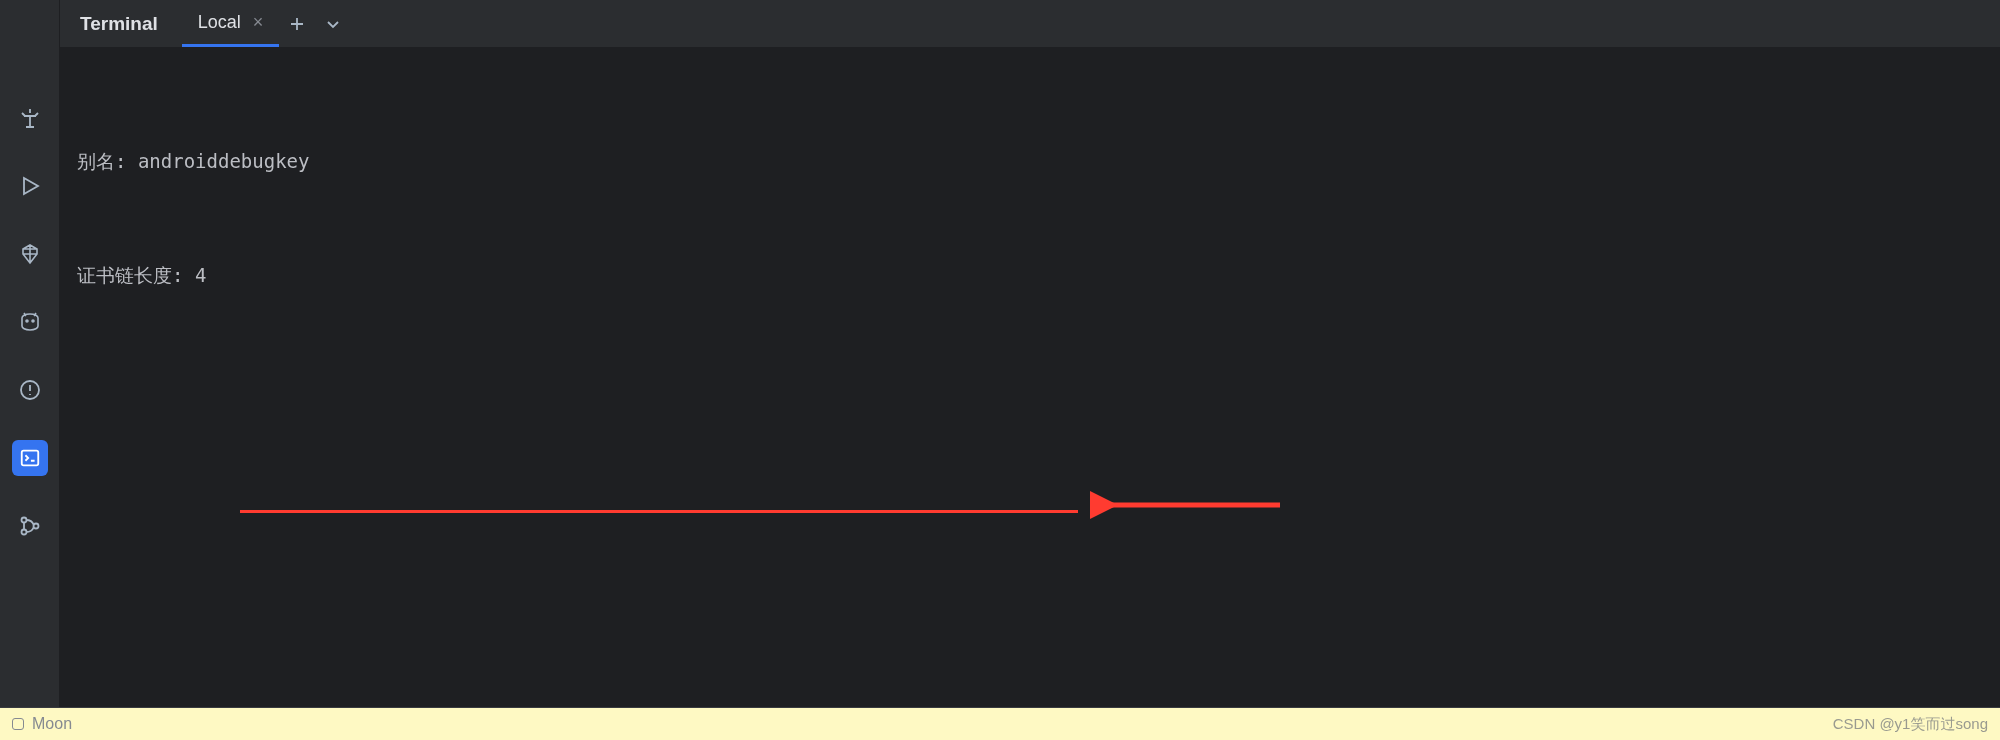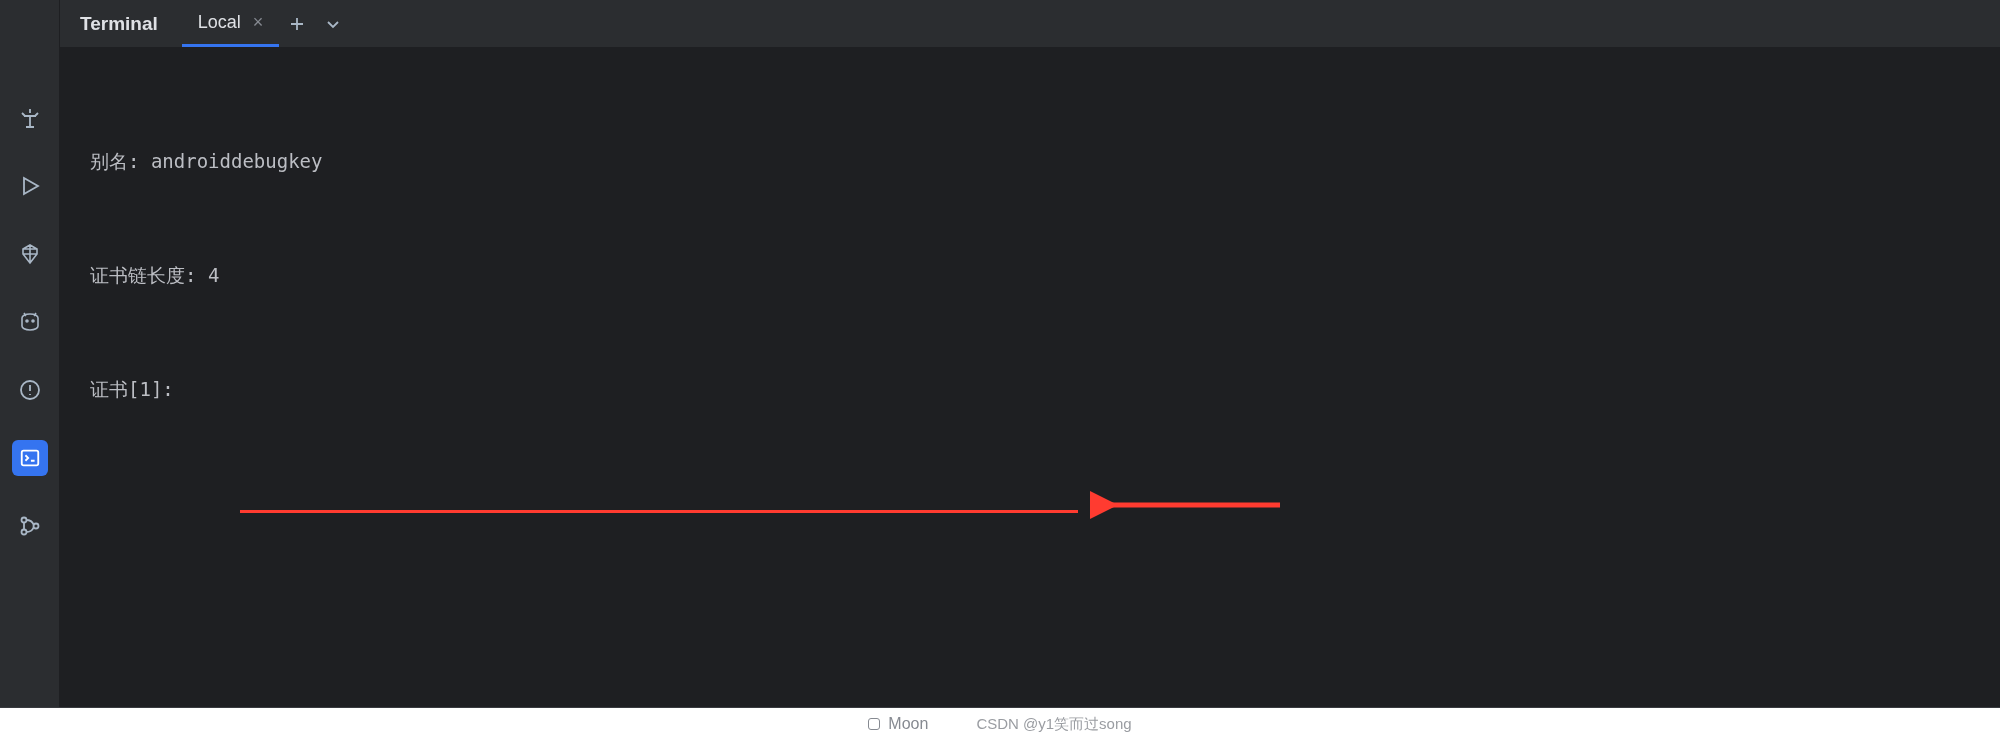--- a/index.html
+++ b/index.html
@@ -91,21 +91,21 @@
       color: #a9b7c6;
       width: 36px;
       height: 36px;
       display: flex;
       align-items: center;
       justify-content: center;
       cursor: pointer;
     }
     .terminal {
       flex: 1;
-      padding: 18px 0 0 30px;
+      padding: 18px 0 0 17px;
       font-family: 'Menlo', 'Monaco', 'Consolas', monospace;
       font-size: 19px;
       line-height: 38px;
       color: #bcbec4;
       overflow: hidden;
       position: relative;
       white-space: pre;
     }
     .terminal-line {
       white-space: pre;
@@ -120,29 +120,29 @@
       position: absolute;
       left: 180px;
       top: 462px;
       width: 838px;
       height: 3px;
       background: #ff3b30;
       pointer-events: none;
     }
     .statusbar {
       height: 32px;
-      background: #ffffff;
+      background: #fef9c3;
       border-top: 1px solid #393b40;
       display: flex;
       align-items: center;
       padding: 16px 12px;
       font-family: -apple-system, 'Segoe UI', sans-serif;
       font-size: 16px;
       color: #868a91;
-      justify-content: center;
+      justify-content: space-between;
     }
     .status-left {
       display: flex;
       align-items: center;
       gap: 8px;
     }
     .status-square {
       width: 12px;
       height: 12px;
       border: 1.5px solid #868a91;
@@ -219,21 +219,20 @@
       <div class="tabbar-icon">
         <svg width="16" height="16" viewBox="0 0 16 16" fill="none" stroke="currentColor" stroke-width="1.8">
             <path d="M3 6l5 5 5-5"></path>
           </svg>
       </div>
     </div>
 
     <div class="terminal">
       <div class="terminal-line">别名: androiddebugkey</div>
       <div class="terminal-line">证书链长度: 4</div>
-      <div class="terminal-line">证书[1]:</div>
       
       
       
       
       
       
       
 
       <div class="underline-red"></div>
       <svg class="arrow-annotation" width="200" height="40">

